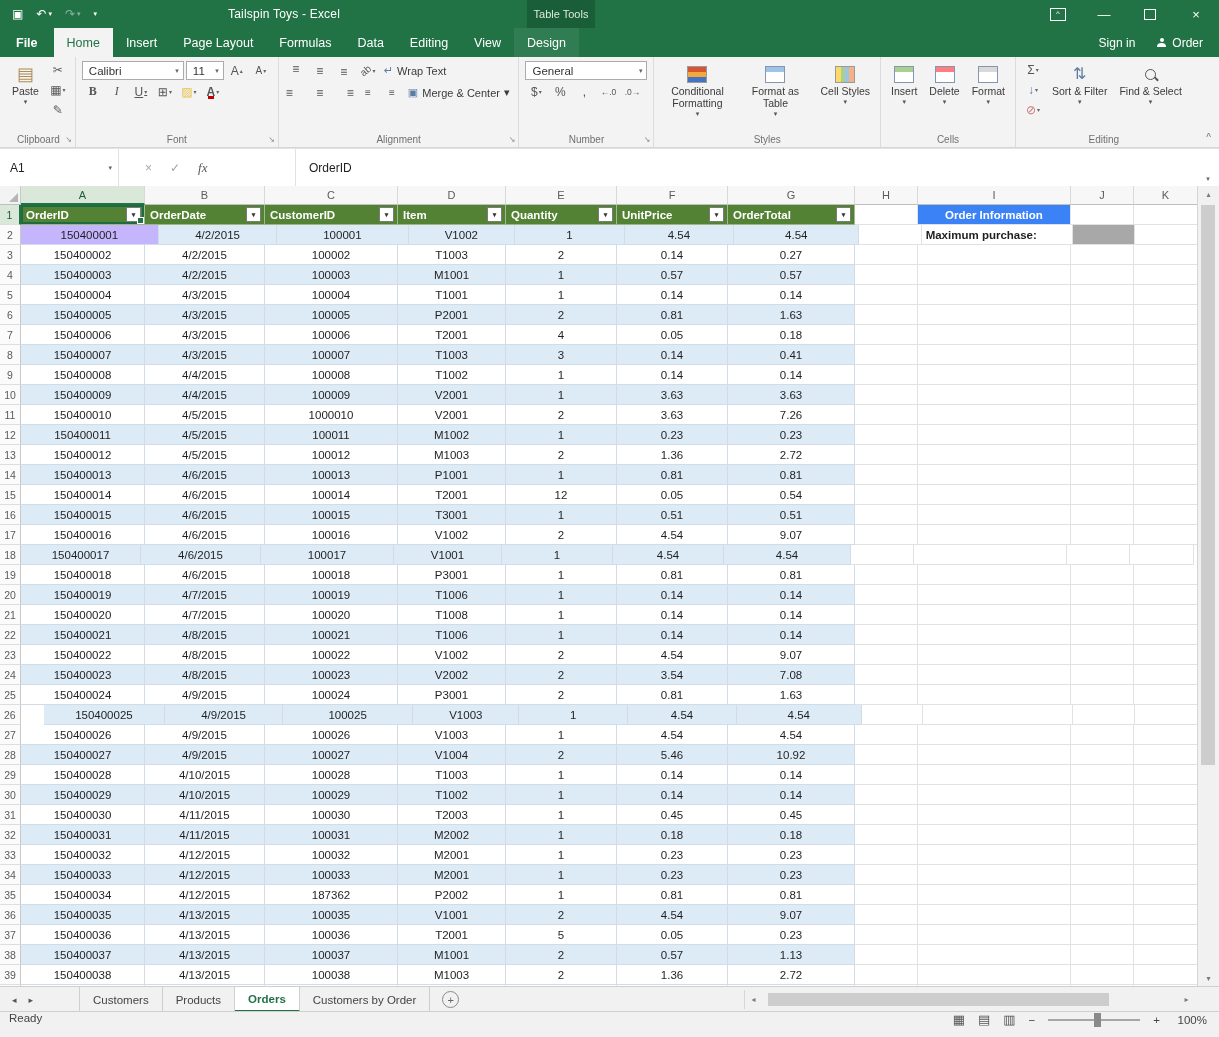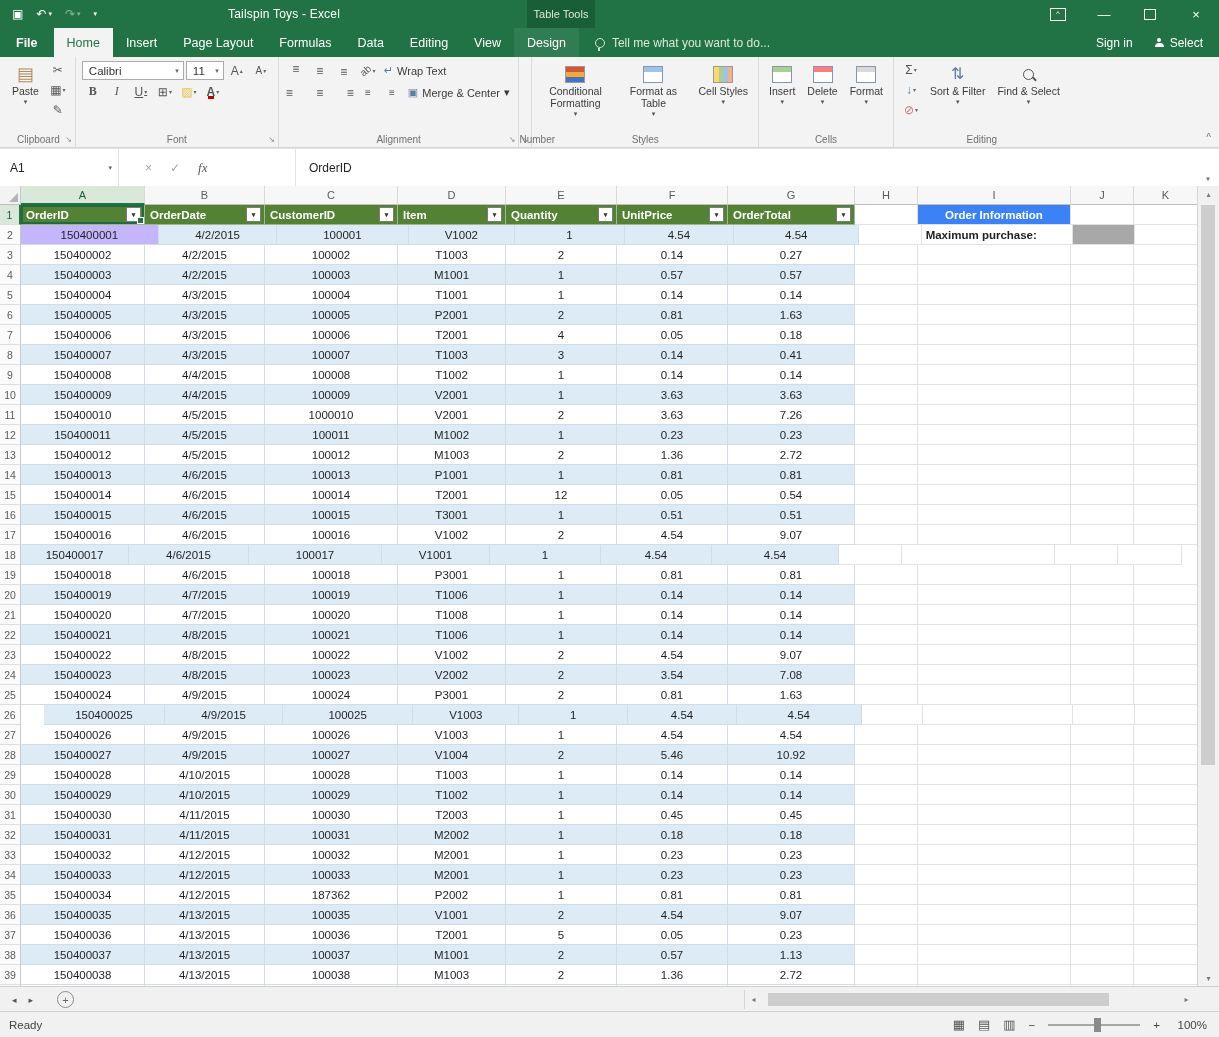--- a/index.html
+++ b/index.html
@@ -132,21 +132,21 @@
   .sheet-tab.active{background:#fff;color:#217346;font-weight:bold;border-bottom:2px solid #217346;}
   .addsheet{margin-left:12px;width:15px;height:15px;border:1px solid #8a8a8a;border-radius:50%;
             display:flex;align-items:center;justify-content:center;color:#666;font-size:11px;align-self:center;}
   .hscroll{position:absolute;right:24px;top:3px;width:450px;height:19px;display:flex;align-items:center;background:#f1f1f1;border-left:1px solid #d5d5d5;}
   .hs-arrow{width:17px;display:flex;align-items:center;justify-content:center;font-size:8px;color:#7a7a7a;}
   .hs-track{flex:1;height:13px;position:relative;}
   .hthumb{position:absolute;left:6px;top:0;height:13px;width:82%;background:#cdcdcd;}
 
   
   .statusbar{position:absolute;left:0;right:0;bottom:0;height:25px;background:#f1f1f1;
-             border-top:1px solid #cfcfcf;display:flex;align-items:center;font-size:11.5px;color:#444;}
+             border-top:1px solid #cfcfcf;display:flex;align-items:flex-start;font-size:11.5px;color:#444;}
   .status-left{padding-left:9px;}
   .status-right{margin-left:auto;display:flex;align-items:center;gap:13px;padding-right:12px;}
   .viewbtn{font-size:13px;color:#555;}
   .zoomslider{width:92px;height:14px;position:relative;display:inline-block;}
   .zoomslider .track{position:absolute;top:6px;left:0;right:0;height:2px;background:#a6a6a6;}
   .zoomslider .notch{position:absolute;top:3px;left:50%;width:1px;height:8px;background:#a6a6a6;}
   .zoomslider .thumb{position:absolute;top:0;left:46px;width:7px;height:14px;background:#8a8a8a;}
   .zoomtext{min-width:34px;text-align:right;}
 </style>
 </head>
@@ -194,29 +194,25 @@
         <div class="rtab file">File</div>
         <div class="rtab active">Home</div>
         <div class="rtab">Insert</div>
         <div class="rtab">Page Layout</div>
         <div class="rtab">Formulas</div>
         <div class="rtab">Data</div>
         <div class="rtab">Editing</div>
         <div class="rtab">View</div>
         <div class="rtab ctx">Design</div>
       </div>
-    <div class="tellme">
-      <span class="bulb"></span>
-      <span>Tell me what you want to do...</span>
-    </div>
     <div class="tab-right">
       <span>Sign in</span>
       <span class="share-wrap">
         <span class="person"></span>
-        <span>Select</span>
+        <span>Order</span>
       </span>
     </div>
   </div>
 
   <div class="ribbon">
 
     <div class="rgroup">
       <div class="rbody">
         <div class="bigbtn">
           <span class="bicon" style="color:#b08d57;font-size:18px">▤</span>
@@ -315,20 +311,38 @@
                 <span class="tiny">▾</span>
               </span>
           </div>
         </div>
       </div>
       <div class="glabel">Alignment</div>
       <span class="launcher">↘</span>
     </div>
 
     <div class="rgroup">
+      <div class="rbody">
+        <div class="rcol">
+          <div class="combo" style="width:122px">
+              <span>General</span>
+              <span class="cc">▾</span>
+            </div>
+          <div class="rrow">
+            <span class="sbtn">
+                <span>$</span>
+                <span class="tiny">▾</span>
+              </span>
+            <span class="sbtn">%</span>
+            <span class="sbtn">,</span>
+            <span class="sbtn" style="font-size:8.5px">←.0</span>
+            <span class="sbtn" style="font-size:8.5px">.0→</span>
+          </div>
+        </div>
+      </div>
       <div class="glabel">Number</div>
       <span class="launcher">↘</span>
     </div>
 
     <div class="rgroup">
       <div class="rbody">
         <div class="bigbtn">
           <span class="bicon">
               <span class="cf-ic"></span>
             </span>
@@ -704,21 +718,21 @@
         <div class="cell tcell" style="width: 111px;">2</div>
         <div class="cell tcell" style="width: 111px;">4.54</div>
         <div class="cell tcell" style="width: 127px;">9.07</div>
         <div class="cell" style="width: 63px;"></div>
         <div class="cell" style="width: 153px;"></div>
         <div class="cell" style="width: 63px;"></div>
         <div class="cell" style="width: 64px;"></div>
       </div>
       <div class="grow">
         <div class="rownum">18</div>
-        <div class="cell tcell" style="background: rgb(221, 235, 247); width: 108px;">150400017</div>
+        <div class="cell tcell" style="background: rgb(221, 235, 247); width: 120px;">150400017</div>
         <div class="cell tcell" style="background: rgb(221, 235, 247); width: 120px;">4/6/2015</div>
         <div class="cell tcell" style="background: rgb(221, 235, 247); width: 133px;">100017</div>
         <div class="cell tcell" style="background: rgb(221, 235, 247); width: 108px;">V1001</div>
         <div class="cell tcell" style="background: rgb(221, 235, 247); width: 111px;">1</div>
         <div class="cell tcell" style="background: rgb(221, 235, 247); width: 111px;">4.54</div>
         <div class="cell tcell" style="background: rgb(221, 235, 247); width: 127px;">4.54</div>
         <div class="cell" style="width: 63px;"></div>
         <div class="cell" style="width: 153px;"></div>
         <div class="cell" style="width: 63px;"></div>
         <div class="cell" style="width: 64px;"></div>
@@ -1041,20 +1055,26 @@
     <div class="vs-arrow bottom">
         <span>▾</span>
       </div>
   </div>
 
   <div class="sheetbar">
     <div class="tabnav">
       <span>◂</span>
       <span>▸</span>
     </div>
+    <div class="stabs" id="sheettabs">
+        <div class="sheet-tab">Customers</div>
+        <div class="sheet-tab">Products</div>
+        <div class="sheet-tab active">Orders</div>
+        <div class="sheet-tab">Customers by Order</div>
+      </div>
     <div class="addsheet">
         <span>+</span>
       </div>
     <div class="hscroll">
       <span class="hs-arrow">
           <span>◂</span>
         </span>
       <span class="hs-track">
           <span class="hthumb"></span>
         </span>

